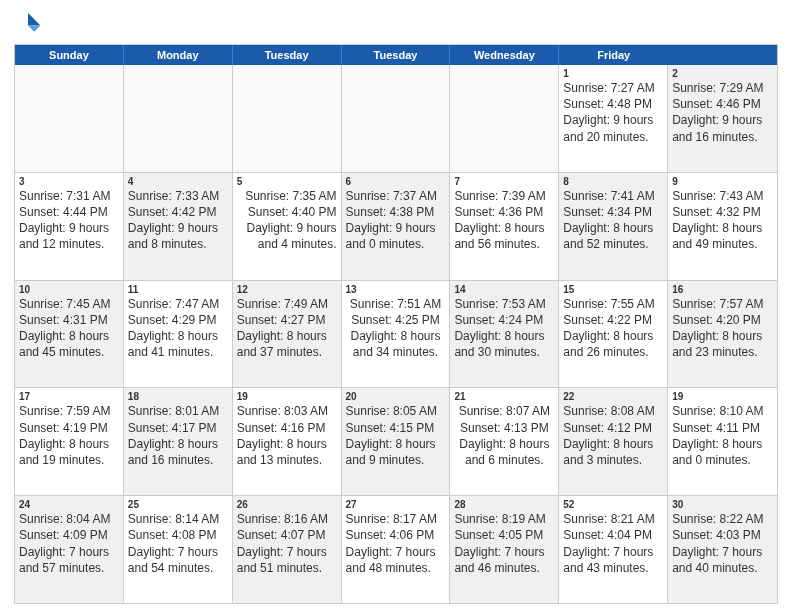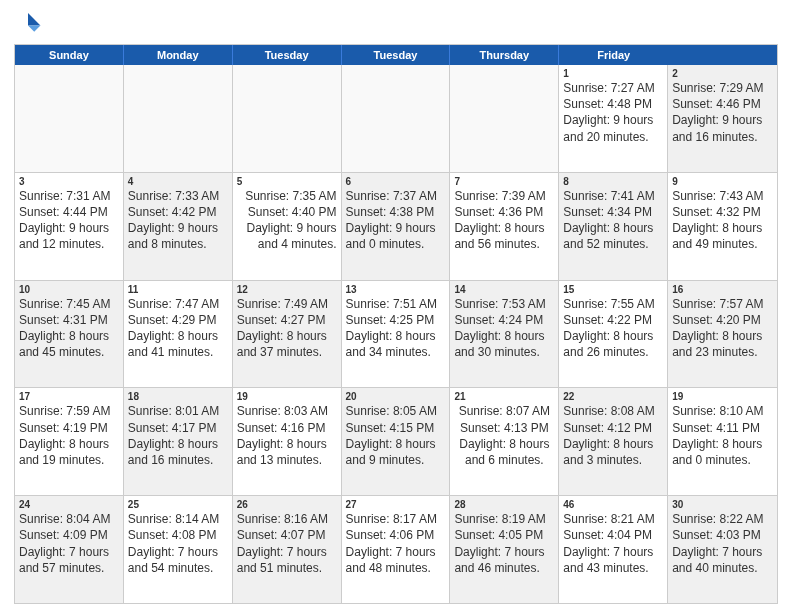--- a/index.html
+++ b/index.html
@@ -127,21 +127,21 @@
       <div class="subtitle"></div>
     </div>
   </div>
 
   <div class="calendar">
     <div class="calendar-header" id="cal-header">
         <div class="cal-header-cell">Sunday</div>
         <div class="cal-header-cell">Monday</div>
         <div class="cal-header-cell">Tuesday</div>
         <div class="cal-header-cell">Tuesday</div>
-        <div class="cal-header-cell">Thursday</div>
+        <div class="cal-header-cell">Wednesday</div>
         <div class="cal-header-cell">Friday</div>
       </div>
     <div class="calendar-body" id="cal-body">
         <div class="cal-row">
           <div class="cal-cell empty"></div>
           <div class="cal-cell empty"></div>
           <div class="cal-cell empty"></div>
           <div class="cal-cell empty"></div>
           <div class="cal-cell empty"></div>
           <div class="cal-cell">
@@ -227,21 +227,21 @@
           </div>
           <div class="cal-cell shaded">
             <span class="day-num">12</span>
             <div class="cell-info" style="white-space: pre-line;">Sunrise: 7:49 AM
 Sunset: 4:27 PM
 Daylight: 8 hours
 and 37 minutes.</div>
           </div>
           <div class="cal-cell">
             <span class="day-num">13</span>
-            <div class="cell-info" style="white-space: pre-line;">Sunrise: 7:51 AM
+            <div class="cell-info" style="white-space: pre-line; text-align: center;">Sunrise: 7:51 AM
 Sunset: 4:25 PM
 Daylight: 8 hours
 and 34 minutes.</div>
           </div>
           <div class="cal-cell shaded">
             <span class="day-num">14</span>
             <div class="cell-info" style="white-space: pre-line;">Sunrise: 7:53 AM
 Sunset: 4:24 PM
 Daylight: 8 hours
 and 30 minutes.</div>
@@ -342,21 +342,21 @@
 and 48 minutes.</div>
           </div>
           <div class="cal-cell shaded">
             <span class="day-num">28</span>
             <div class="cell-info" style="white-space: pre-line;">Sunrise: 8:19 AM
 Sunset: 4:05 PM
 Daylight: 7 hours
 and 46 minutes.</div>
           </div>
           <div class="cal-cell">
-            <span class="day-num">46</span>
+            <span class="day-num">52</span>
             <div class="cell-info" style="white-space: pre-line;">Sunrise: 8:21 AM
 Sunset: 4:04 PM
 Daylight: 7 hours
 and 43 minutes.</div>
           </div>
           <div class="cal-cell shaded">
             <span class="day-num">30</span>
             <div class="cell-info" style="white-space: pre-line;">Sunrise: 8:22 AM
 Sunset: 4:03 PM
 Daylight: 7 hours

